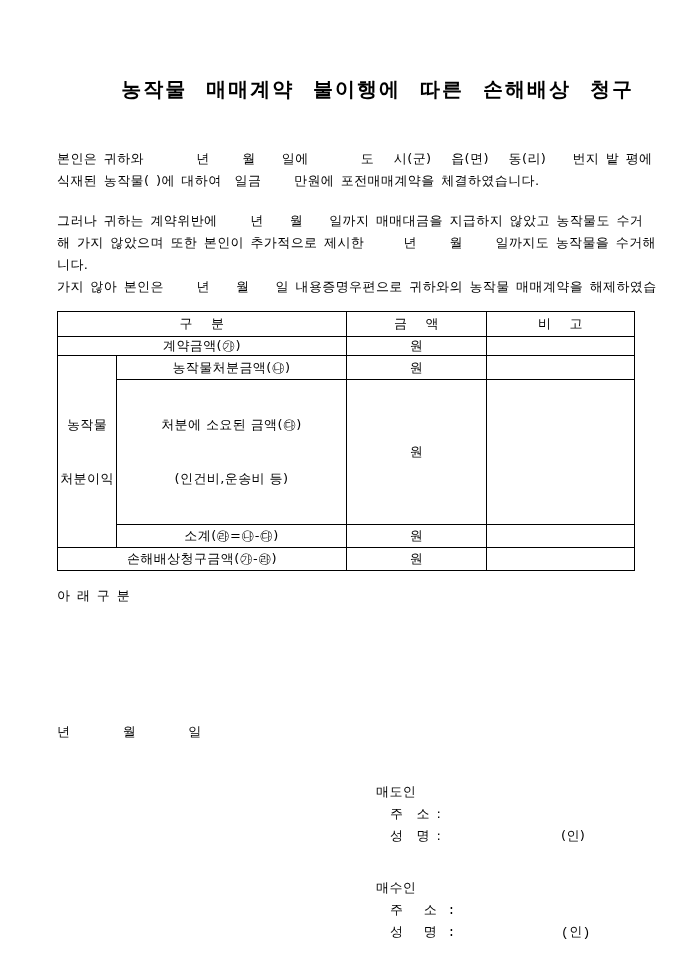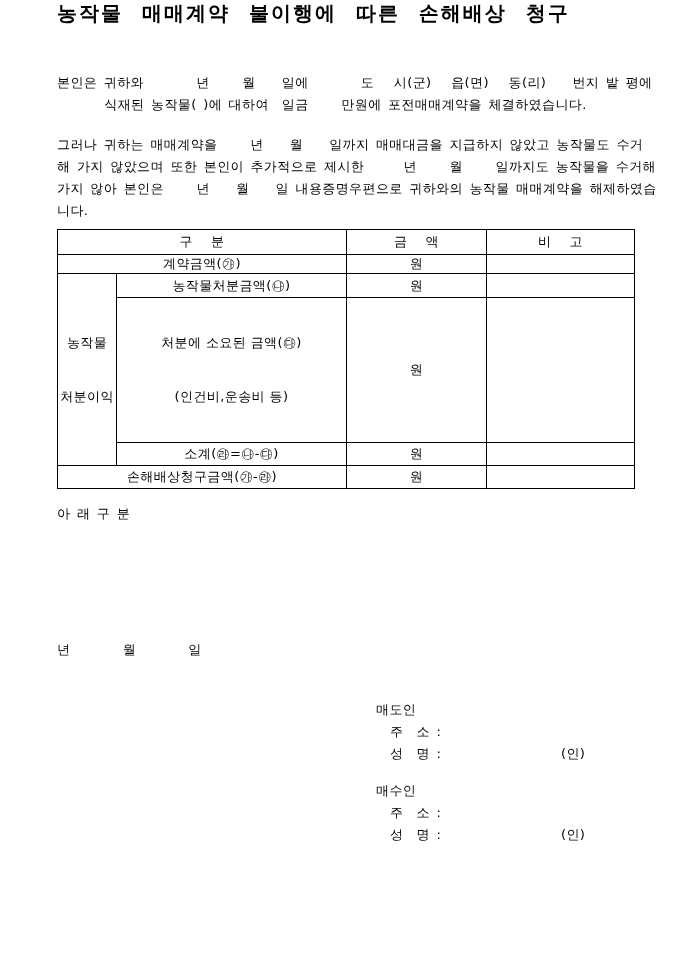--- a/index.html
+++ b/index.html
@@ -17,37 +17,38 @@
     font-size: 13px;
     overflow: hidden;
   }
   .line {
     white-space: pre;
     line-height: 22px;
     letter-spacing: 0.4px;
     word-spacing: 2px;
   }
   .title {
-    text-align: left;
+    margin-top: 76px;
+    text-align: right;
     font-size: 20px;
     font-weight: bold;
     letter-spacing: 2px;
     word-spacing: 10px;
     line-height: 26px;
     white-space: pre;
   }
-  .p1 { margin-top: 46px; text-align: center; }
+  .p1 { margin-top: 46px; }
   .p2 { margin-top: 18px; }
   .p3 { margin-top: 8px; }
 
   table.damages-table {
     border-collapse: collapse;
     table-layout: fixed;
     width: 577px;
-    margin-top: 7px;
+    margin-top: 13px;
     font-size: 13px;
   }
   .damages-table td {
     border: 1px solid #000000;
     text-align: center;
     vertical-align: middle;
     padding: 0;
     white-space: pre;
     letter-spacing: 0.4px;
     line-height: 18px;
@@ -62,42 +63,42 @@
   tr.r-disposal { height: 24px; }
   tr.r-cost { height: 50px; }
   tr.r-subtotal { height: 23px; }
   tr.r-claim { height: 23px; }
   .blk { display: block; line-height: 18px; }
 
   .note { margin-top: 14px; }
   .date-line { margin-top: 114px; text-align: left; }
 
   .sig-block.seller { margin-top: 38px; }
-  .sig-block.buyer { margin-top: 15px; }
+  .sig-block.buyer { margin-top: 31px; font-family: Liberation Mono, monospace; }
   .sig-role { margin-left: 319px; }
   .sig-line { margin-left: 333px; display: flex; }
   .sig-label { display: inline-block; width: 171px; }
 </style>
 </head>
 <body>
 
 <div class="page">
 
   <div class="title">농작물 매매계약 불이행에 따른 손해배상 청구</div>
 
   <div class="para p1">
     <div class="line">본인은 귀하와        년     월    일에        도   시(군)   읍(면)   동(리)    번지 밭 평에</div>
     <div class="line">식재된 농작물( )에 대하여  일금     만원에 포전매매계약을 체결하였습니다.</div>
   </div>
 
   <div class="para p2">
-    <div class="line">그러나 귀하는 매매계약을     년    월    일까지 매매대금을 지급하지 않았고 농작물도 수거</div>
+    <div class="line">그러나 귀하는 계약위반에     년    월    일까지 매매대금을 지급하지 않았고 농작물도 수거</div>
     <div class="line">해 가지 않았으며 또한 본인이 추가적으로 제시한      년     월     일까지도 농작물을 수거해</div>
+    <div class="line">니다.</div>
     <div class="line">가지 않아 본인은     년    월    일 내용증명우편으로 귀하와의 농작물 매매계약을 해제하였습</div>
-    <div class="line">니다.</div>
   </div>
 
 
   <table class="damages-table">
     <colgroup>
       <col class="col-group">
         <col class="col-label">
         <col class="col-amount">
         <col class="col-note">
     </colgroup>

